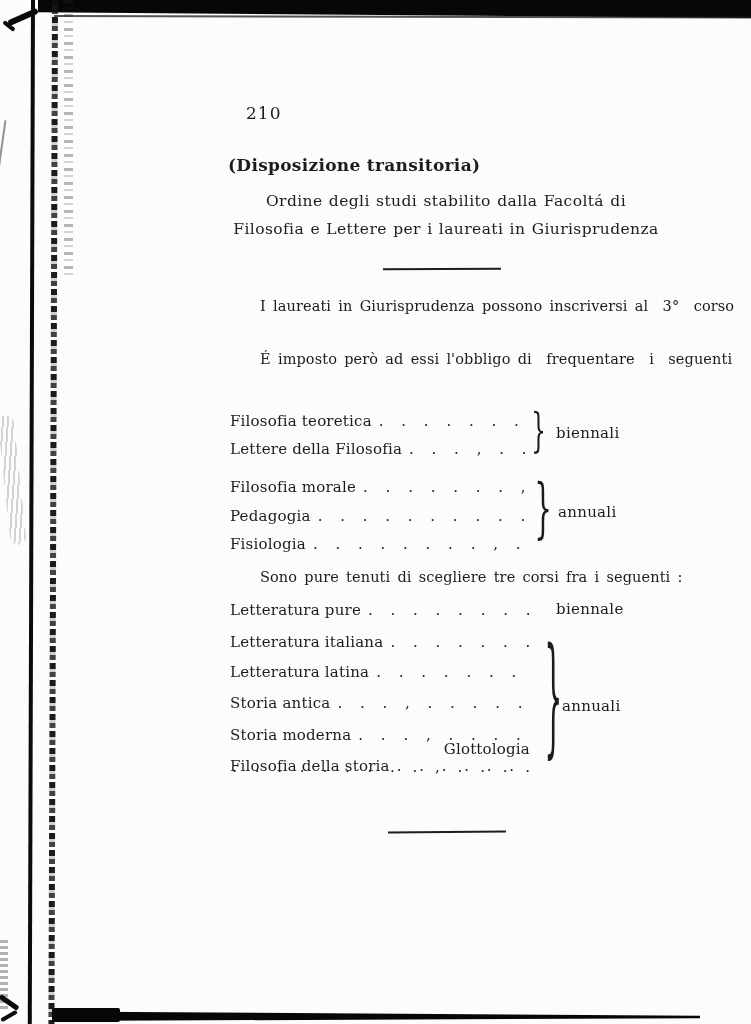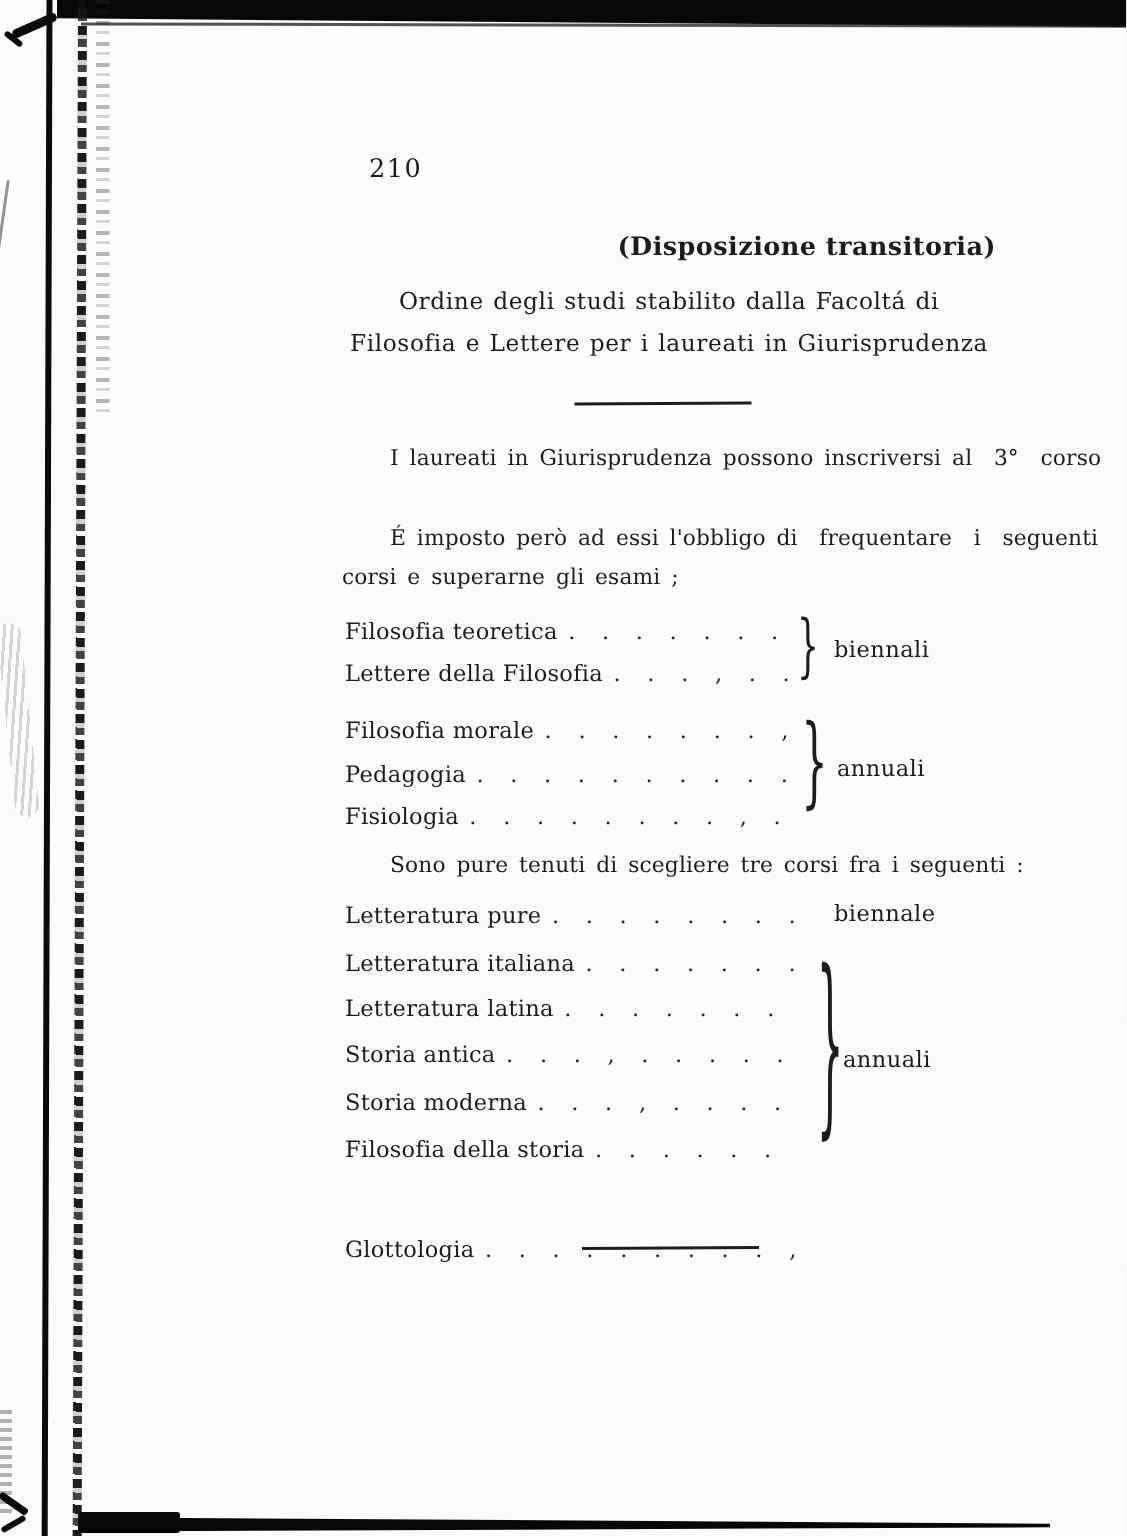--- a/index.html
+++ b/index.html
@@ -36,21 +36,21 @@
   .bottom-zigzag-a{position:absolute;left:-2px;top:1000px;width:22px;height:5px;background:#0a0a0a;
     transform:rotate(35deg);border-radius:2px;}
   .bottom-zigzag-b{position:absolute;left:0px;top:1014px;width:18px;height:4px;background:#0a0a0a;
     transform:rotate(-30deg);border-radius:2px;}
   .bottom-bar{position:absolute;left:52px;top:1011px;width:648px;height:10px;background:#070707;
     clip-path:polygon(0 5%,100% 48%,100% 72%,0 100%);}
   .bottom-bar-blob{position:absolute;left:52px;top:1008px;width:68px;height:14px;background:#070707;
     border-radius:2px;}
   
   .page-number{position:absolute;left:246px;top:103px;font-size:17px;letter-spacing:1px;}
-  .pretitle{position:absolute;left:228px;top:155px;width:436px;text-align:right;
+  .pretitle{position:absolute;left:228px;top:155px;width:436px;text-align:left;
     font-size:17px;font-weight:bold;letter-spacing:.3px;}
   .title{position:absolute;left:224px;top:188px;width:444px;text-align:center;
     font-size:15.5px;font-weight:normal;line-height:27.5px;letter-spacing:.4px;word-spacing:1px;}
   .rule{position:absolute;height:2px;background:#1e1e1e;}
   .rule-top{left:383px;top:268px;width:118px;transform:rotate(-0.3deg);}
   .rule-bottom{left:388px;top:831px;width:118px;transform:rotate(-0.4deg);}
   .body-line{position:absolute;left:228px;width:440px;font-size:14.5px;white-space:pre;
     word-spacing:2.5px;letter-spacing:.1px;}
   .indent{padding-left:32px;}
   .course-row{position:absolute;left:230px;width:300px;display:flex;align-items:flex-end;
@@ -94,21 +94,20 @@
 
   <div class="title">
     <div>Ordine degli studi stabilito dalla Facoltá di</div>
     <div>Filosofia e Lettere per i laureati in Giurisprudenza</div>
   </div>
 
   <div class="rule rule-top"></div>
 
   <div class="body-line indent" style="top:298px;">I laureati in Giurisprudenza possono inscriversi al  3°  corso</div>
   <div class="body-line indent" style="top:351px;">É imposto però ad essi l'obbligo di  frequentare  i  seguenti</div>
-  <div class="body-line" style="top:377px;">corsi e superarne gli esami ;</div>
 
   <div class="course-row" style="top:412px;">
     <span class="course-label">Filosofia teoretica</span>
     <span class="dot-leader">. . . . . . . . . . . . . .</span>
   </div>
   <div class="course-row" style="top:440px;">
     <span class="course-label">Lettere della Filosofia</span>
     <span class="dot-leader">. . . , . . . . . . . . . .</span>
   </div>
   <div class="course-row" style="top:478px;">
@@ -148,21 +147,21 @@
     <span class="dot-leader">. . . , . . . . . . . . . .</span>
   </div>
   <div class="course-row" style="top:726px;">
     <span class="course-label">Storia moderna</span>
     <span class="dot-leader">. . . , . . . . . . . . . .</span>
   </div>
   <div class="course-row" style="top:757px;">
     <span class="course-label">Filosofia della storia</span>
     <span class="dot-leader">. . . . . . . , . . . . . .</span>
   </div>
-  <div class="course-row" style="top:824px;">
+  <div class="course-row" style="top:740px;flex-direction:column;">
     <span class="course-label">Glottologia</span>
     <span class="dot-leader">. . . . . . . . . , . . . .</span>
   </div>
 
   <div class="group-label lbl-biennale">biennale</div>
   <div class="brace brace-3">}</div>
   <div class="group-label lbl-annuali-2">annuali</div>
 
   <div class="rule rule-bottom"></div>
 

